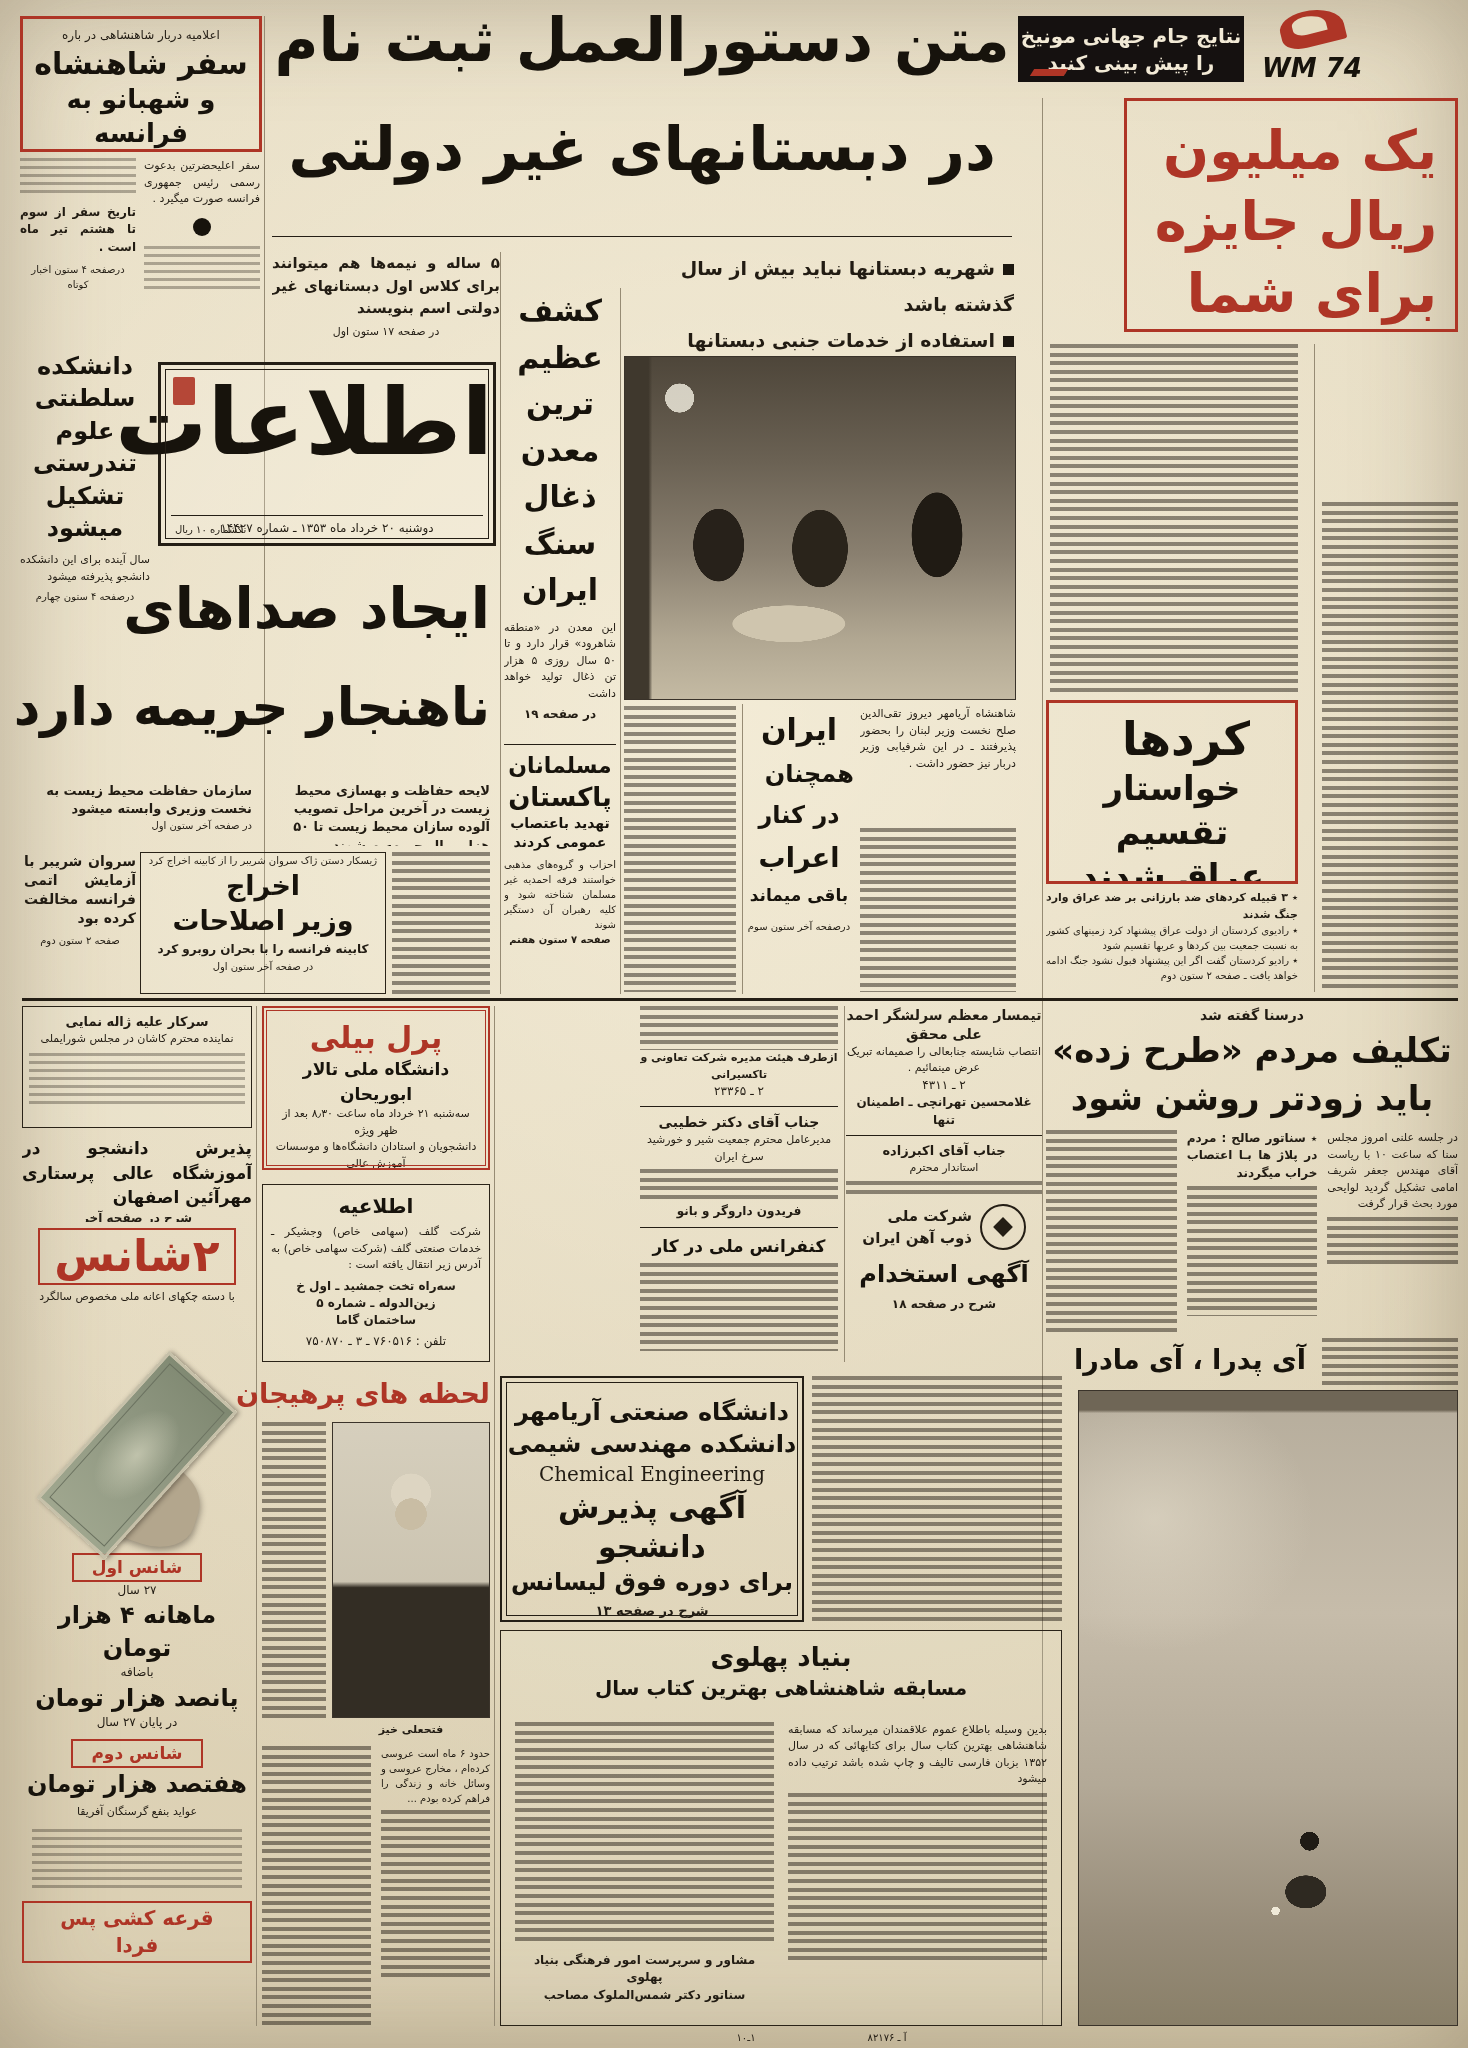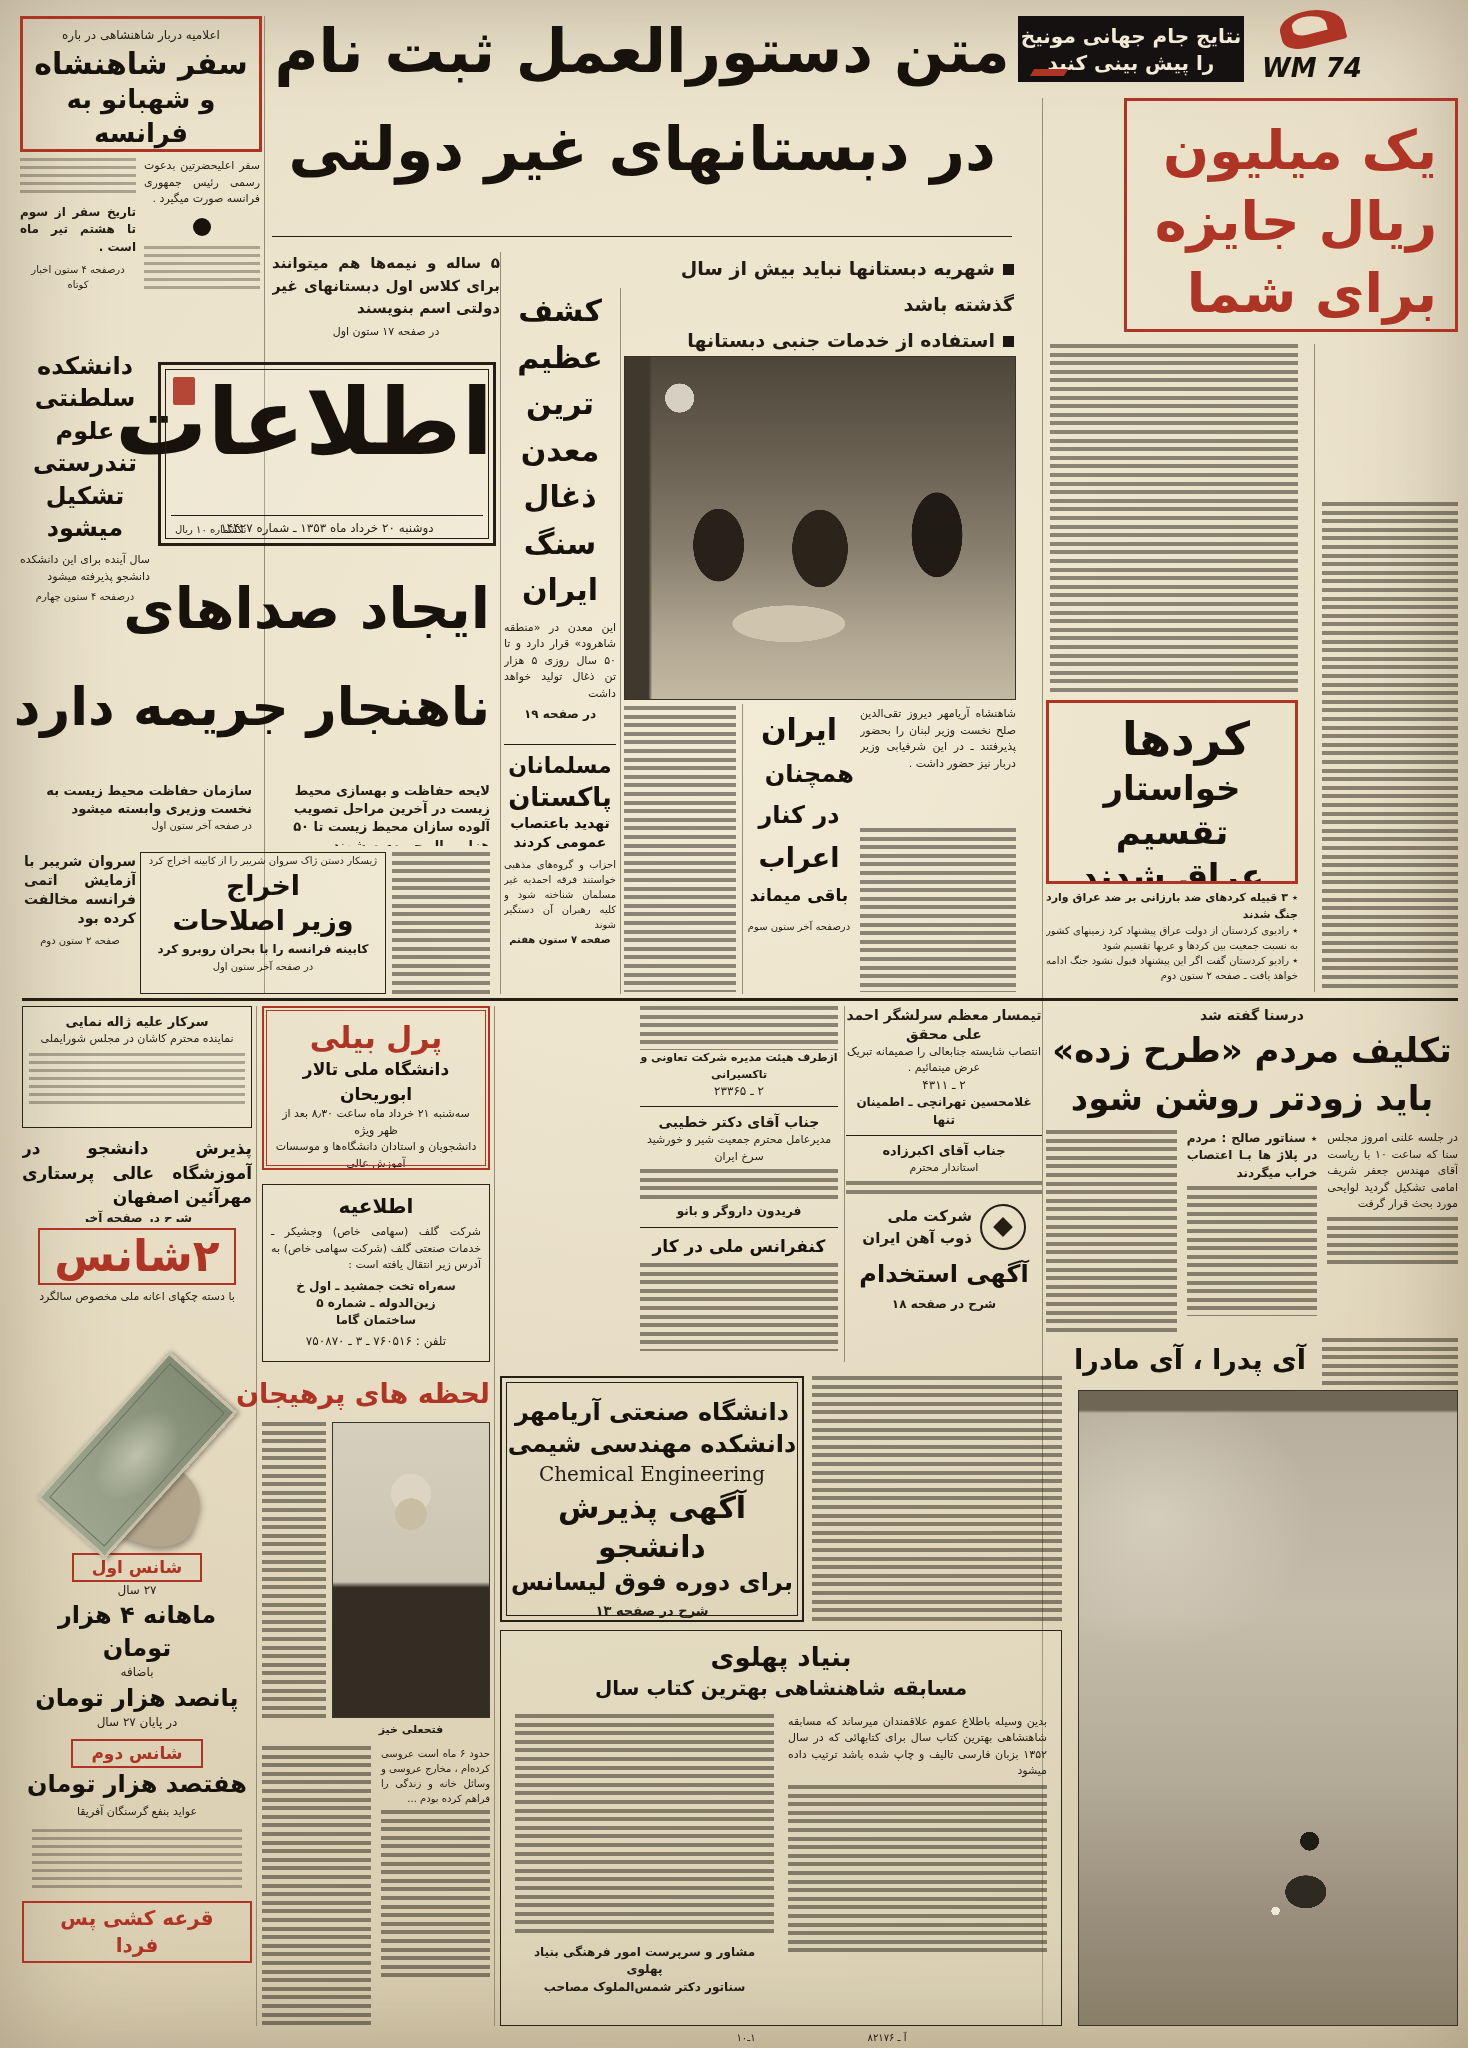--- a/index.html
+++ b/index.html
@@ -67,21 +67,21 @@
     <div class="b f20 c">نتایج جام جهانی مونیخ</div>
     <div class="b f20 c">را پیش بینی کنید</div>
     <div class="abs" style="left:14px;bottom:6px;width:34px;height:7px;background:#ae3526;transform:skewX(-32deg);"></div>
   </div>
   <div class="abs" style="left:1252px;top:8px;width:120px;height:88px;">
     <div class="abs" style="left:28px;top:2px;width:64px;height:36px;background:#ae3526;border-radius:70% 100% 10% 60%;transform:rotate(-14deg);"></div>
     <div class="abs" style="left:40px;top:8px;width:34px;height:18px;background:#e5dabf;border-radius:60% 100% 0 60%;transform:rotate(-14deg);"></div>
     <div class="abs b f26 c" style="left:0;top:44px;width:120px;direction:ltr;font-style:italic;color:#17130c;">WM 74</div>
   </div>
 
-  <div class="abs b f60 c nowrap ink" style="left:270px;top:18px;width:744px;letter-spacing:-2px;">متن دستورالعمل ثبت نام</div>
+  <div class="abs b f60 c nowrap ink" style="left:270px;top:7px;width:744px;letter-spacing:-2px;">متن دستورالعمل ثبت نام</div>
   <div class="abs b f60 c nowrap ink" style="left:270px;top:116px;width:744px;letter-spacing:-2px;">در دبستانهای غیر دولتی</div>
   <div class="abs hrl" style="left:272px;top:236px;width:740px;height:1px;"></div>
 
   <div class="abs clip" style="left:272px;top:252px;width:228px;height:112px;">
     <div class="b f15 j">۵ ساله و نیمه‌ها هم میتوانند برای کلاس اول دبستانهای غیر دولتی اسم بنویسند</div>
     <div class="f11 c" style="margin-top:4px;">در صفحه ۱۷ ستون اول</div>
   </div>
   <div class="abs clip" style="left:640px;top:250px;width:374px;height:106px;">
     <div class="b f19"><span class="sq"></span><span>شهریه دبستانها نباید بیش از سال گذشته باشد</span></div>
     <div class="b f19"><span class="sq"></span><span>استفاده از خدمات جنبی دبستانها اختیاری است</span></div>
@@ -346,21 +346,21 @@
     <div class="f20" style="direction:ltr;font-family:'DejaVu Serif','Liberation Serif',serif;">Chemical Engineering</div>
     <div class="b f30 ink">آگهی پذیرش دانشجو</div>
     <div class="b f24 ink">برای دوره فوق لیسانس</div>
     <div class="b f13" style="margin-top:4px;">شرح در صفحه ۱۳</div>
   </div>
   <div class="abs sim" style="left:812px;top:1376px;width:250px;height:246px;"></div>
 
   <div class="abs bx clip" style="left:500px;top:1630px;width:562px;height:396px;padding:10px 14px;">
     <div class="b f26 c ink">بنیاد پهلوی</div>
     <div class="b f20 c ink">مسابقه شاهنشاهی بهترین کتاب سال</div>
-    <div style="display:flex;gap:14px;margin-top:12px;height:290px;">
+    <div style="display:flex;gap:14px;margin-top:20px;height:290px;">
       <div style="flex:1;">
         <div class="f11 j">بدین وسیله باطلاع عموم علاقمندان میرساند که مسابقه شاهنشاهی بهترین کتاب سال برای کتابهائی که در سال ۱۳۵۲ بزبان فارسی تالیف و چاپ شده باشد ترتیب داده میشود</div>
         <div class="sim" style="height:168px;margin-top:5px;"></div>
       </div>
       <div style="flex:1;display:flex;flex-direction:column;">
         <div class="sim" style="height:220px;"></div>
         <div class="b f12 c" style="margin-top:10px;">مشاور و سرپرست امور فرهنگی بنیاد پهلوی</div>
         <div class="b f12 c">سناتور دکتر شمس‌الملوک مصاحب</div>
       </div>
     </div>

